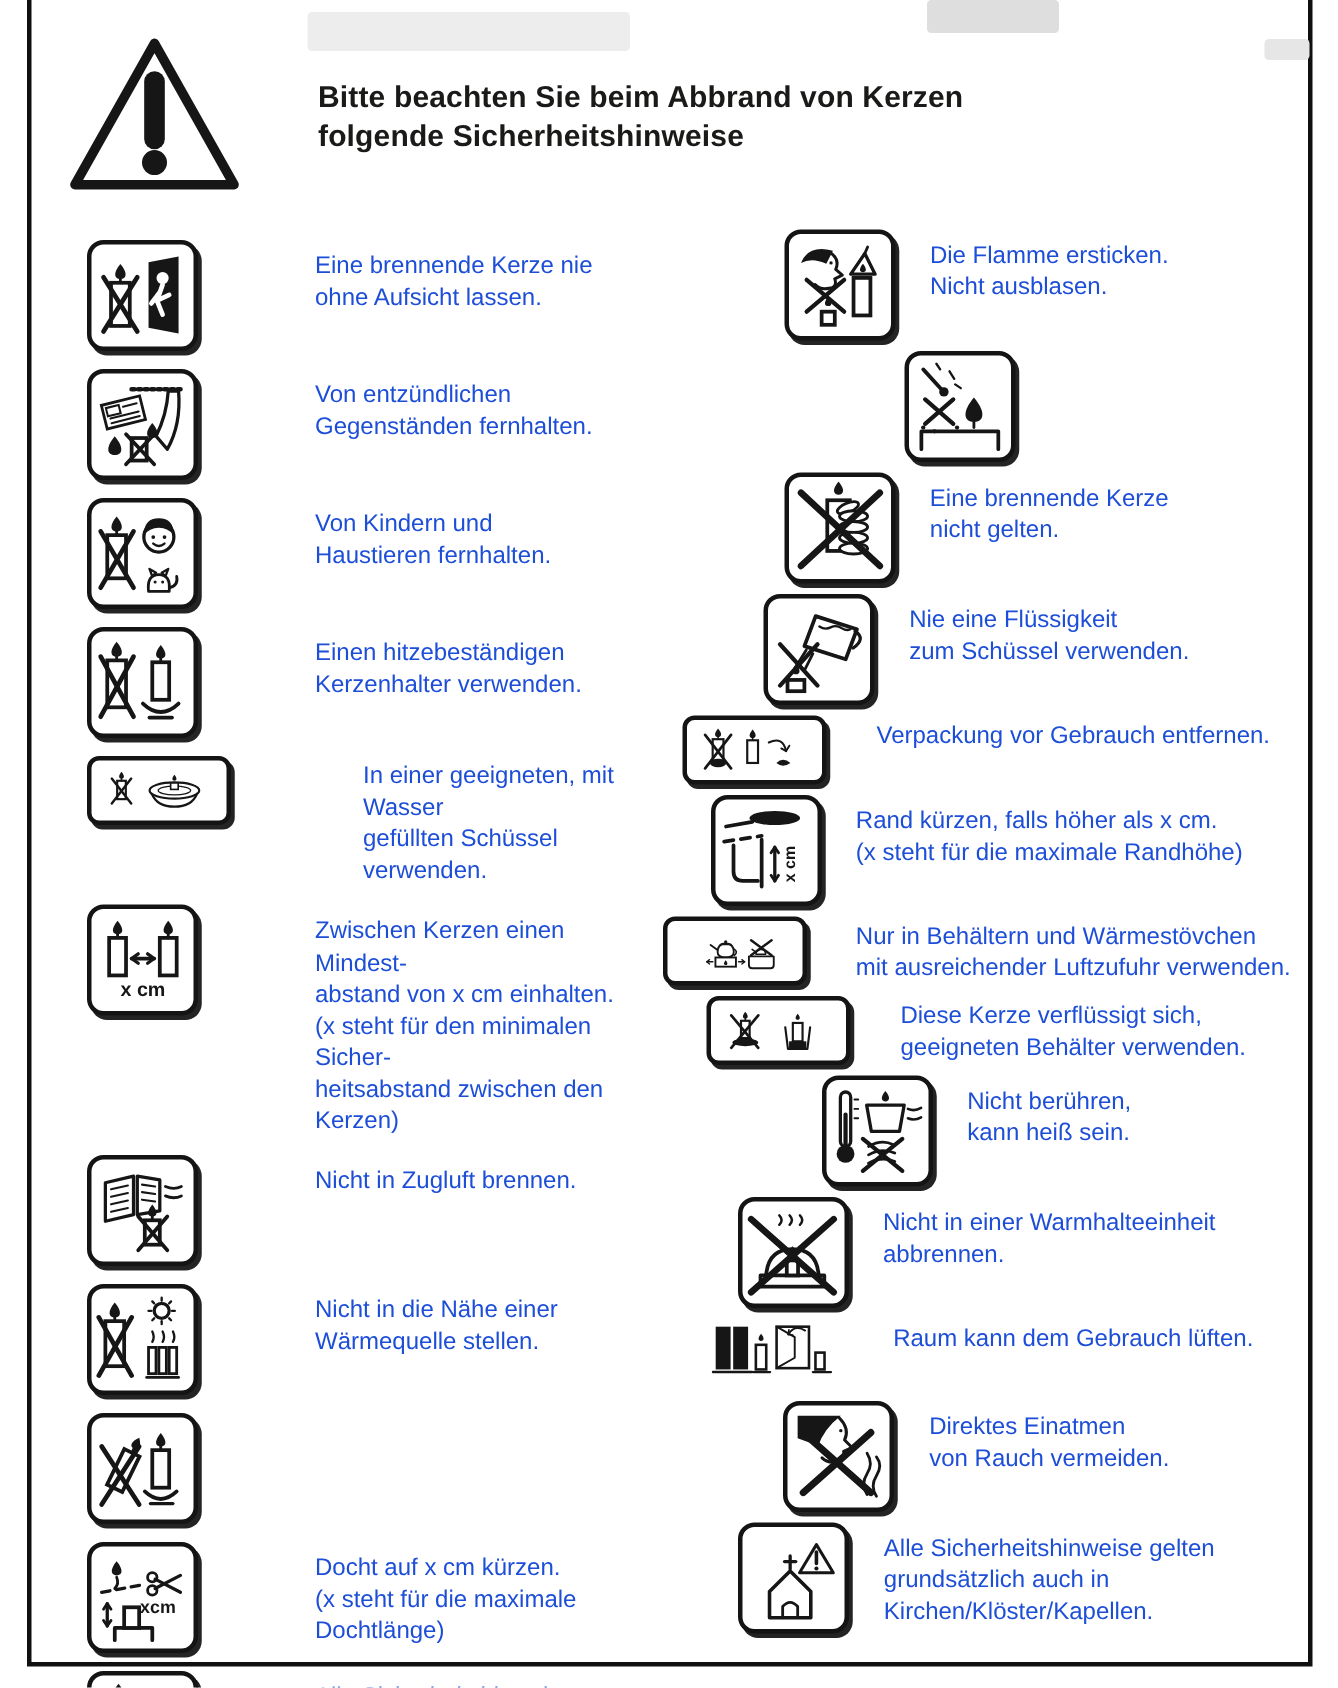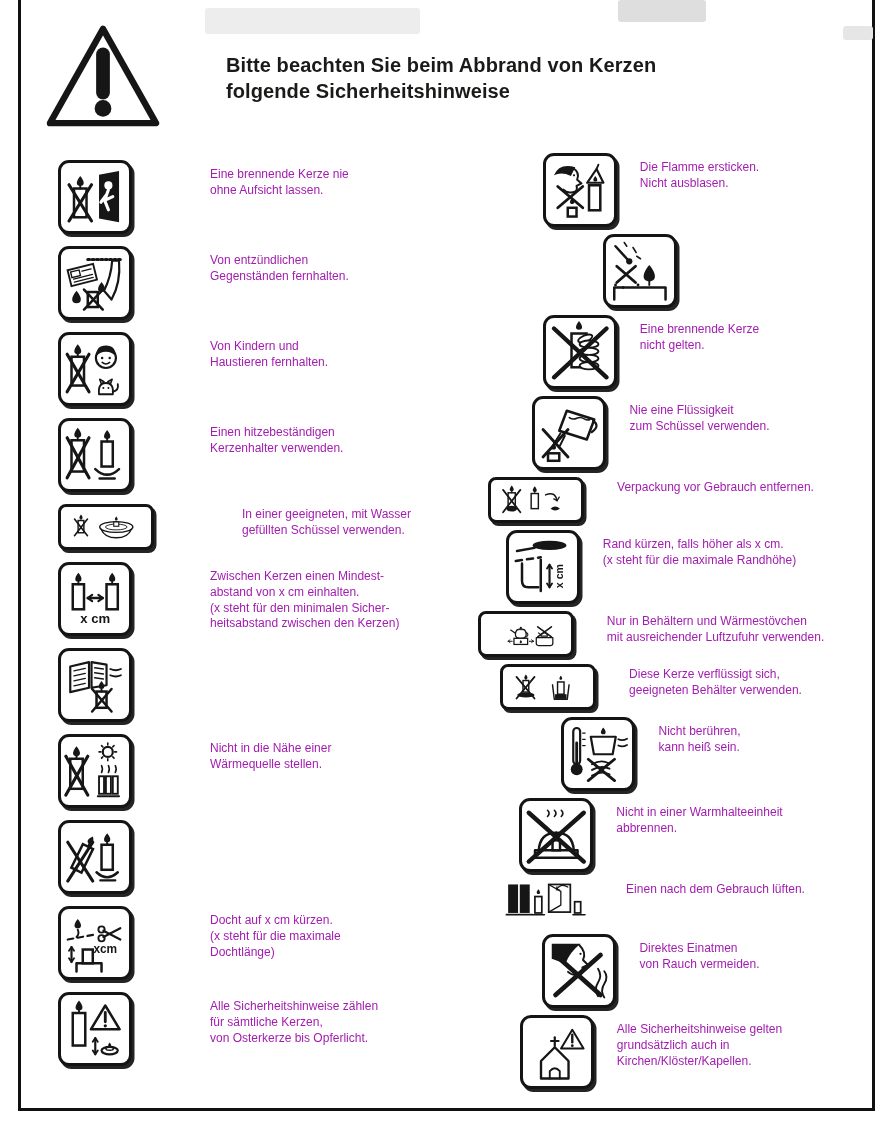--- a/index.html
+++ b/index.html
@@ -3,37 +3,37 @@
 <meta charset="utf-8">
 <style>
   html,body{margin:0;padding:0;background:#fff;}
   body{width:892px;height:1125px;position:relative;overflow:hidden;
        font-family:"Liberation Sans", sans-serif;color:#1c1c1a;}
   .frame{position:absolute;left:18px;top:-8px;width:851px;height:1113px;
          border:3px solid #101010;background:#fff;}
   .smudge{position:absolute;border-radius:3px;}
   .header{position:absolute;left:44px;top:22px;display:flex;align-items:flex-start;}
   .warn-tri{width:118px;height:108px;flex:none;}
-  .title{margin-left:64px;margin-top:30px;font-size:20px;font-weight:bold;
+  .title{margin-left:50px;margin-top:30px;font-size:20px;font-weight:bold;
          line-height:1.3;white-space:pre-line;color:#1a1a18;letter-spacing:.1px;}
   .col{position:absolute;display:flex;flex-direction:column;}
   .col-left{left:58px;top:160px;width:362px;gap:12px;}
   .col-right{left:428px;top:153px;width:446px;gap:7px;align-items:center;}
   .item{display:flex;align-items:flex-start;}
   .icon-slot{flex:none;}
   .col-left .icon-slot{width:152px;}
   .col-right .icon-slot{width:97px;}
   .icon-box{width:74px;height:74px;border:3.5px solid #141414;border-radius:11px;
             background:#fff;box-shadow:2.5px 3px 0 #242424;box-sizing:border-box;
             display:flex;align-items:center;justify-content:center;overflow:hidden;}
   .icon-box.wide{width:96px;height:46px;border-radius:8px;}
   .icon-box.wide_noborder{width:100px;height:48px;border:none;box-shadow:none;border-radius:0;}
   .icon-box svg{width:92%;height:92%;display:block;}
   .icon-box.wide svg,.icon-box.wide_noborder svg{width:96%;height:90%;}
-  .text{font-size:12px;line-height:1.32;white-space:pre-line;padding-top:7px;color:#a21caf;}
+  .text{font-size:16px;line-height:1.32;white-space:pre-line;padding-top:7px;color:#1d4ed8;}
   .item.short .text{padding-top:3px;padding-left:32px;}
 </style>
 </head>
 <body>
 
 <div class="frame"></div>
 
 <div class="smudge" style="left:205px;top:8px;width:215px;height:26px;background:#ededed;"></div>
 <div class="smudge" style="left:618px;top:0px;width:88px;height:22px;background:#dedede;"></div>
 <div class="smudge" style="left:843px;top:26px;width:30px;height:14px;background:#e6e6e6;"></div>
@@ -195,20 +195,21 @@
             <path d="M74 24 q9 4 17 0" fill="none" stroke="#161616" stroke-width="3" stroke-linecap="round" stroke-linejoin="round"></path>
             <path d="M74 34 q9 4 17 0" fill="none" stroke="#161616" stroke-width="3" stroke-linecap="round" stroke-linejoin="round"></path>
             <rect x="52" y="60" width="16" height="26" fill="#fff" stroke="#161616" stroke-width="4"></rect>
             <line x1="60" y1="60" x2="60" y2="56" stroke="#161616" stroke-width="3" stroke-linecap="round"></line>
             <path d="M 60 43.2 C 66.656 51.135999999999996 65.12 56 60 56 C 54.879999999999995 56 53.344 51.135999999999996 60 43.2 Z" fill="#161616"></path>
             <line x1="45" y1="56" x2="76" y2="92" stroke="#161616" stroke-width="4" stroke-linecap="round"></line>
             <line x1="76" y1="56" x2="45" y2="92" stroke="#161616" stroke-width="4" stroke-linecap="round"></line>
           </svg>
         </div>
       </div>
+      <div class="text">Nicht in Zugluft brennen.</div>
     </div>
     <div class="item">
       <div class="icon-slot">
         <div class="icon-box">
           <svg viewBox="0 0 100 100" xmlns="http://www.w3.org/2000/svg">
             <rect x="10" y="30" width="20" height="48" fill="#fff" stroke="#161616" stroke-width="4"></rect>
             <line x1="20" y1="30" x2="20" y2="26" stroke="#161616" stroke-width="3" stroke-linecap="round"></line>
             <path d="M 20 10 C 28.32 19.92 26.4 26 20 26 C 13.6 26 11.68 19.92 20 10 Z" fill="#161616"></path>
             <line x1="3" y1="26" x2="38" y2="88" stroke="#161616" stroke-width="5" stroke-linecap="round"></line>
             <line x1="38" y1="26" x2="3" y2="88" stroke="#161616" stroke-width="5" stroke-linecap="round"></line>
@@ -525,21 +526,21 @@
             <line x1="68" y1="78" x2="94" y2="78" stroke="#161616" stroke-width="3.5" stroke-linecap="round"></line>
             <rect x="104" y="8" width="50" height="64" fill="#fff" stroke="#161616" stroke-width="4"></rect>
             <path d="M104 8 L132 24 L132 56 L104 72" fill="none" stroke="#161616" stroke-width="3" stroke-linecap="round" stroke-linejoin="round"></path>
             <path d="M148 14 q-16 -10 -26 6" fill="none" stroke="#161616" stroke-width="3" stroke-linecap="round" stroke-linejoin="round"></path>
             <path d="M122 20 l1 -7 M122 20 l7 1" fill="none" stroke="#161616" stroke-width="2.5" stroke-linecap="round" stroke-linejoin="round"></path>
             <rect x="164" y="48" width="14" height="26" fill="#fff" stroke="#161616" stroke-width="4"></rect>
             <line x1="160" y1="78" x2="188" y2="78" stroke="#161616" stroke-width="3.5" stroke-linecap="round"></line>
           </svg>
         </div>
       </div>
-      <div class="text">Einen nach dem Gebrauch lüften.</div>
+      <div class="text">Raum kann dem Gebrauch lüften.</div>
     </div>
     <div class="item">
       <div class="icon-slot">
         <div class="icon-box">
           <svg viewBox="0 0 100 100" xmlns="http://www.w3.org/2000/svg">
             <path d="M6 6 H52 Q34 20 28 38 L6 30 Z" fill="#161616" stroke="none" stroke-width="0" stroke-linecap="round" stroke-linejoin="round"></path>
             <path d="M50 8 Q62 20 56 32 L64 40 L55 44 Q58 54 48 55 Q38 57 32 51" fill="none" stroke="#161616" stroke-width="3.2" stroke-linecap="round" stroke-linejoin="round"></path>
             <circle cx="52" cy="22" r="1.8" fill="#161616"></circle>
             <path d="M80 90 q-7 -11 0 -22 q7 -11 0 -22" fill="none" stroke="#161616" stroke-width="3" stroke-linecap="round" stroke-linejoin="round"></path>
             <path d="M90 92 q-7 -11 0 -22 q7 -11 0 -20" fill="none" stroke="#161616" stroke-width="3" stroke-linecap="round" stroke-linejoin="round"></path>

